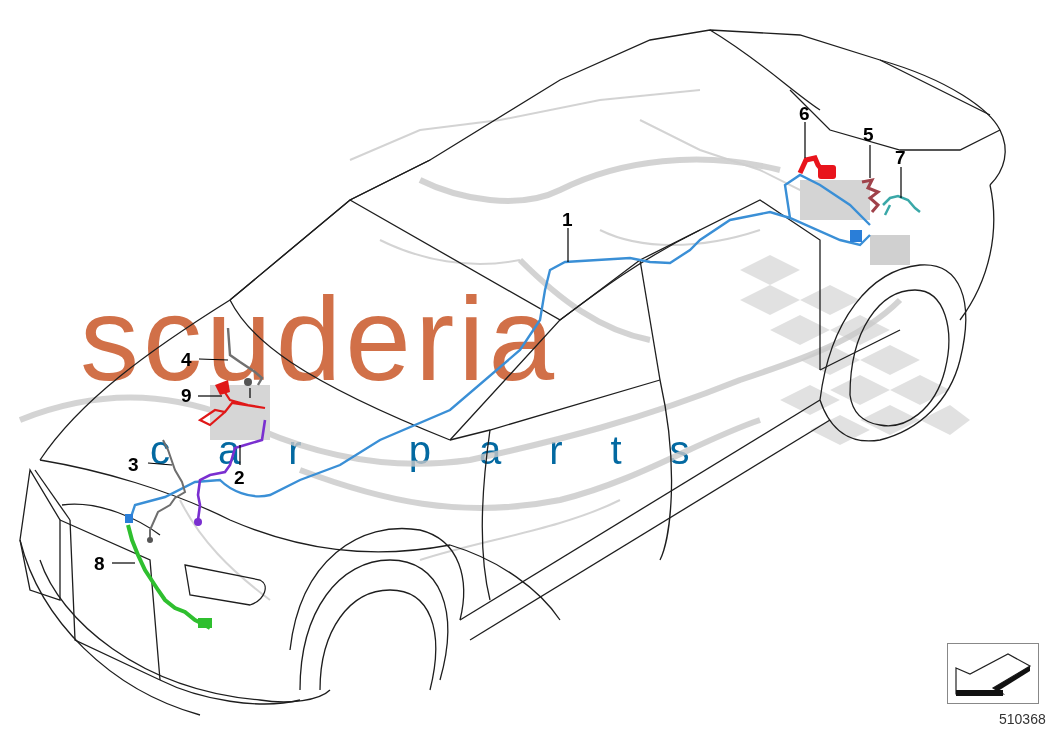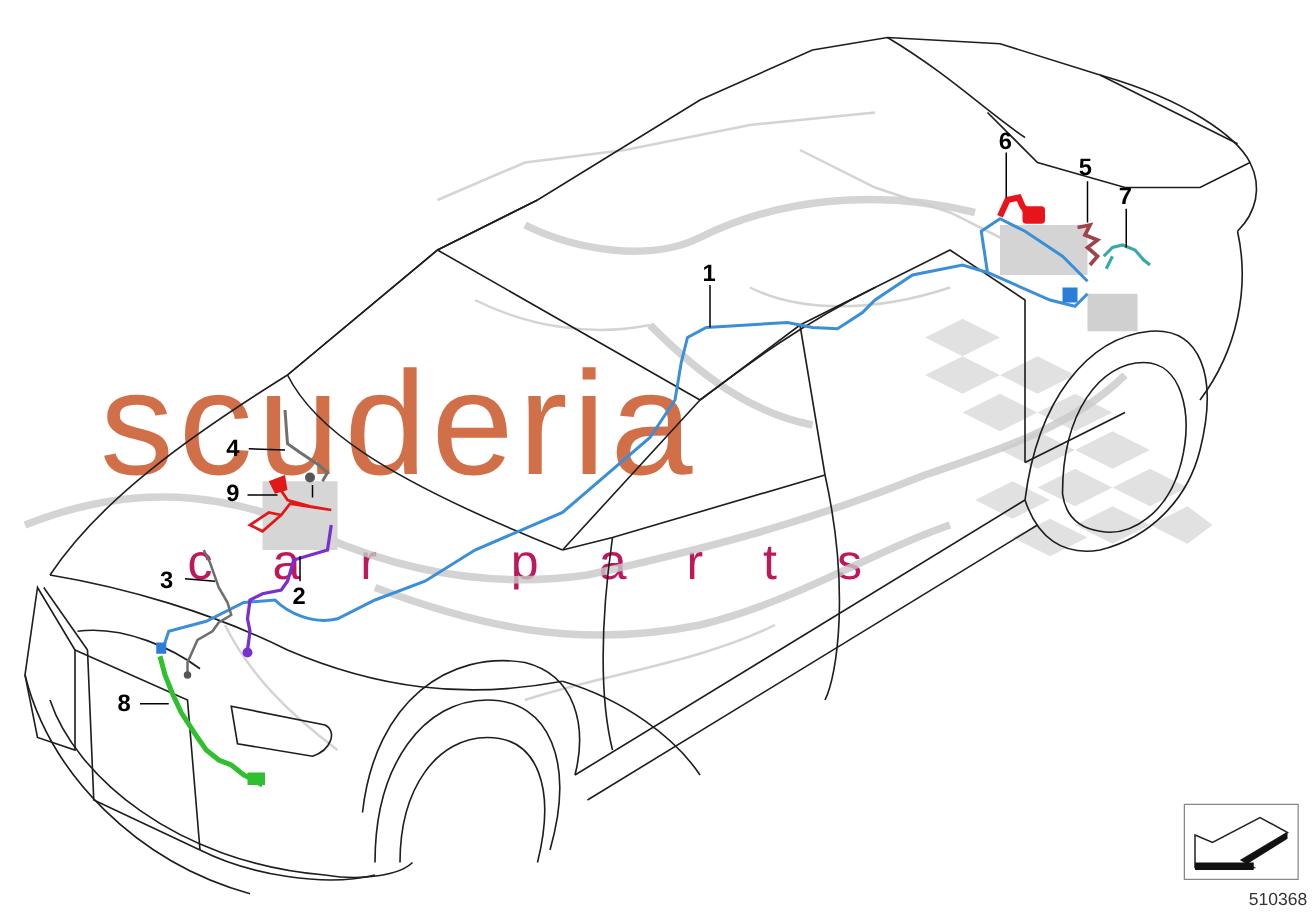--- a/index.html
+++ b/index.html
@@ -1,19 +1,19 @@
 <!DOCTYPE html>
 <html><head>
 <meta charset="utf-8">
 <style>
   html,body{margin:0;padding:0;background:#fff;}
   body{width:1050px;height:735px;position:relative;overflow:hidden;font-family:"Liberation Sans",sans-serif;}
   #stage{position:absolute;left:0;top:0;width:1050px;height:735px;}
   .watermark{position:absolute;left:80px;top:280px;font-family:"Liberation Sans",sans-serif;font-size:118px;font-weight:normal;color:#c2410c;letter-spacing:4px;opacity:0.75;line-height:1;text-align:right;}
-  .watermark-sub{position:absolute;left:150px;top:428px;font-family:"Liberation Sans",sans-serif;font-size:40px;color:#be185d;letter-spacing:48px;}
+  .watermark-sub{position:absolute;left:150px;top:428px;font-family:"Liberation Sans",sans-serif;font-size:40px;color:#0369a1;letter-spacing:48px;}
   .callout{position:absolute;font-family:"Liberation Sans",sans-serif;font-weight:bold;font-size:19px;color:#000;line-height:1;}
   .ref-number{position:absolute;left:970px;top:711px;font-family:"Liberation Sans",sans-serif;font-size:14px;color:#333;margin-left:29px;}
   .nav-box{position:absolute;left:947px;top:643px;width:90px;height:59px;border:1px solid #888;background:#fff;cursor:pointer;}
 </style>
 </head>
 <body>
 
 <div id="stage">
 
   <div class="watermark">scuderia</div>

